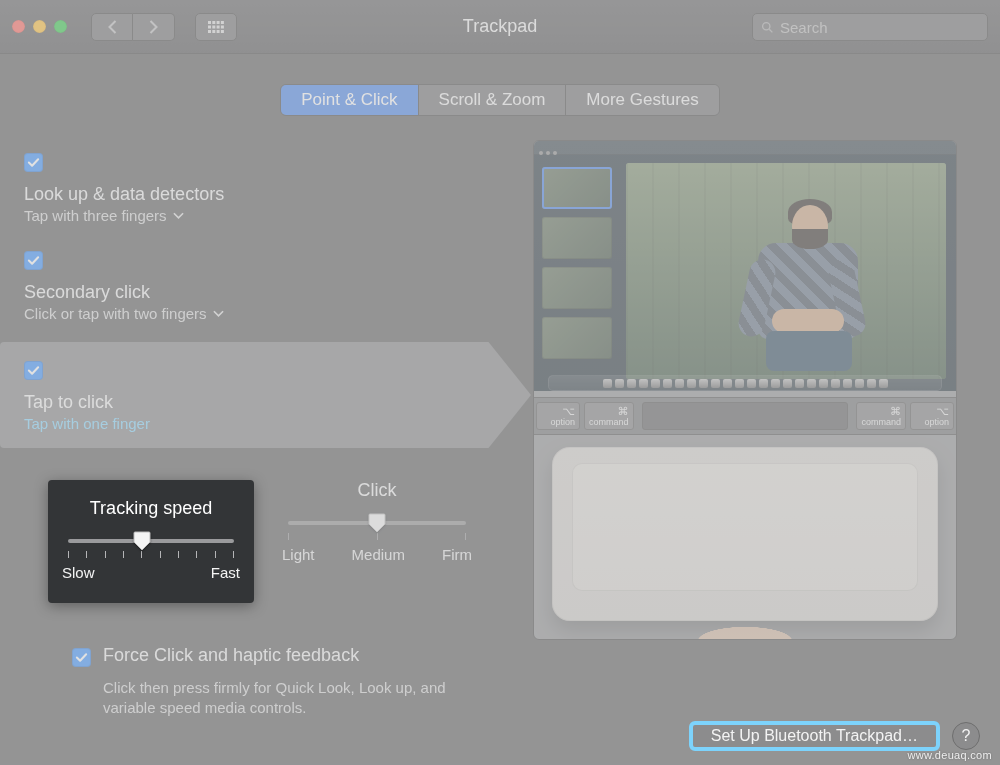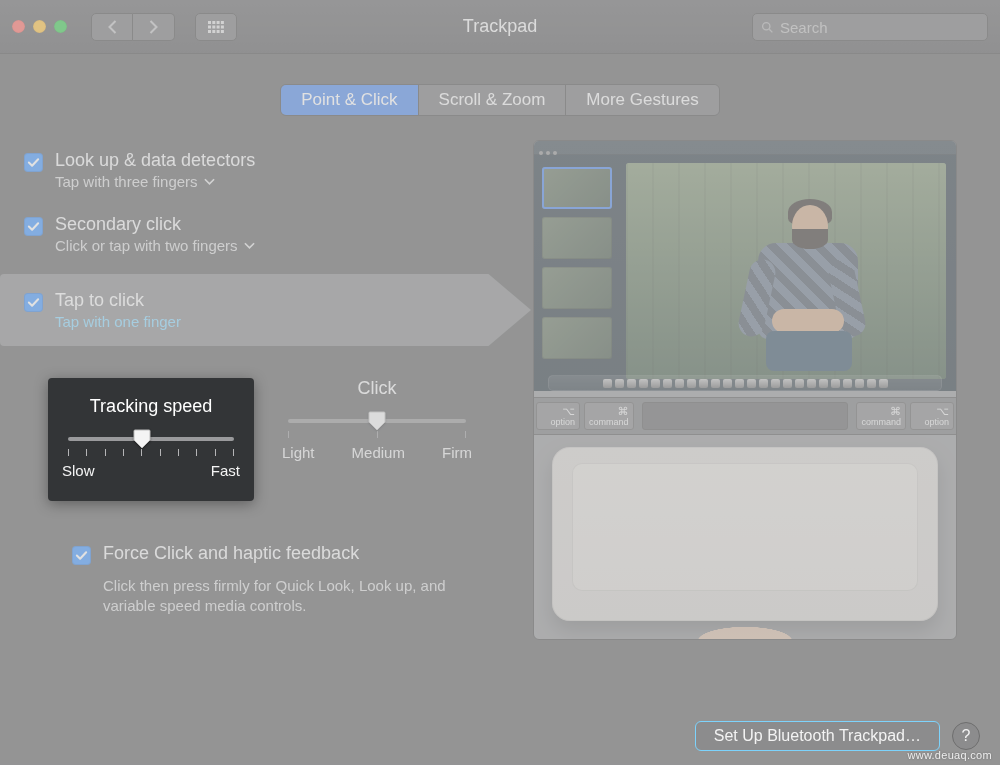--- a/index.html
+++ b/index.html
@@ -28,21 +28,21 @@
     .tab { height:30px; padding:0 20px; display:flex; align-items:center; font-size:17px; font-weight:500; color:#f2f2f2; background:#6c6c6e; border-right:1px solid #3f3f3f; }
     .tab:last-child{border-right:none;}
     .tab.active { background:#3f7ee8; color:#fff; }
 
     
     .main { display:flex; padding: 24px 18px 0 18px; }
     .left { width: 505px; position:relative; }
     .right { flex:1; position:relative; padding-left:10px; }
 
     
-    .opt { display:flex; align-items:flex-start; gap:12px; padding:10px 0 14px 6px; }
+    .opt { display:flex; align-items:flex-start; gap:12px; padding:10px 0 14px 6px;flex-direction:column; }
     .checkbox { width:19px; height:19px; border-radius:4px; background:#2f8cff; display:flex; align-items:center; justify-content:center; flex:none; margin-top:3px; box-shadow:inset 0 0 0 1px rgba(0,0,0,.15); }
     .checkbox svg { width:13px; height:13px; }
     .opt-text .t1 { font-size:18px; color:#efefef; }
     .opt-text .t2 { font-size:15px; color:#d6d6d6; margin-top:2px; display:flex; align-items:center; gap:6px; }
     .chev { width:11px; height:8px; }
 
     .highlight-row { position:relative; margin: 6px 0 8px -18px; padding-left:24px; }
     .highlight-bg { position:absolute; inset:0; right:-8px; background:#7e7f80; clip-path: polygon(0 0, 92% 0, 100% 50%, 92% 100%, 0 100%); border-radius:4px 0 0 4px; z-index:0; }
     .highlight-row .opt { position:relative; z-index:1; padding:16px 0 16px 0; align-items:flex-start; }
     .highlight-row .t1 { color:#f3f3f3; }
@@ -108,21 +108,21 @@
     .key .sym{font-size:11px; align-self:flex-end; line-height:1;}
     .kb-mid { flex:1; margin:0 4px; background:#575859; border:1px solid #4a4a4a; border-radius:3px; }
 
     
     .trackpad-shell { position:absolute; left:18px; right:18px; top:306px; bottom:18px; border-radius:18px; background:linear-gradient(#d3d0cc,#cfccc8); box-shadow:0 10px 20px rgba(0,0,0,.25), inset 0 0 0 1px rgba(0,0,0,.08); }
     .trackpad-inner { position:absolute; left:20px; right:20px; top:16px; bottom:30px; border-radius:10px; background:linear-gradient(#dedbd6,#d9d6d1); box-shadow:inset 0 0 0 1px rgba(0,0,0,.1); }
     .hand { position:absolute; left:50%; bottom:-2px; width:120px; height:18px; transform:translateX(-50%); border-radius:60px 60px 0 0; background:radial-gradient(ellipse at 50% 100%, #e0bca0 0 55%, transparent 56%); opacity:.85; }
 
     
     .bottom { position:absolute; bottom:14px; right:20px; display:flex; align-items:center; gap:12px; z-index:6; }
-    .btn { height:30px; border-radius:6px; background:#8c8c8d; border:1px solid #7dd3fc; color:#f3f3f3; font-size:16px; padding:0 18px; display:flex; align-items:center; }
+    .btn { height:30px; border-radius:6px; background:#8c8c8d; border:4px solid #7dd3fc; color:#f3f3f3; font-size:16px; padding:0 18px; display:flex; align-items:center; }
     .help { width:28px; height:28px; border-radius:50%; background:#8c8c8d; border:1px solid #6e6e6e; color:#f3f3f3; display:flex; align-items:center; justify-content:center; font-size:16px; }
 
     .watermark { position:absolute; bottom:4px; right:8px; font-size:11px; color:#efefef; letter-spacing:.3px; z-index:30; text-shadow:0 0 2px rgba(0,0,0,.3); }
   </style>
 </head>
 <body>
 
 <div class="window">
 
   <div class="titlebar">

